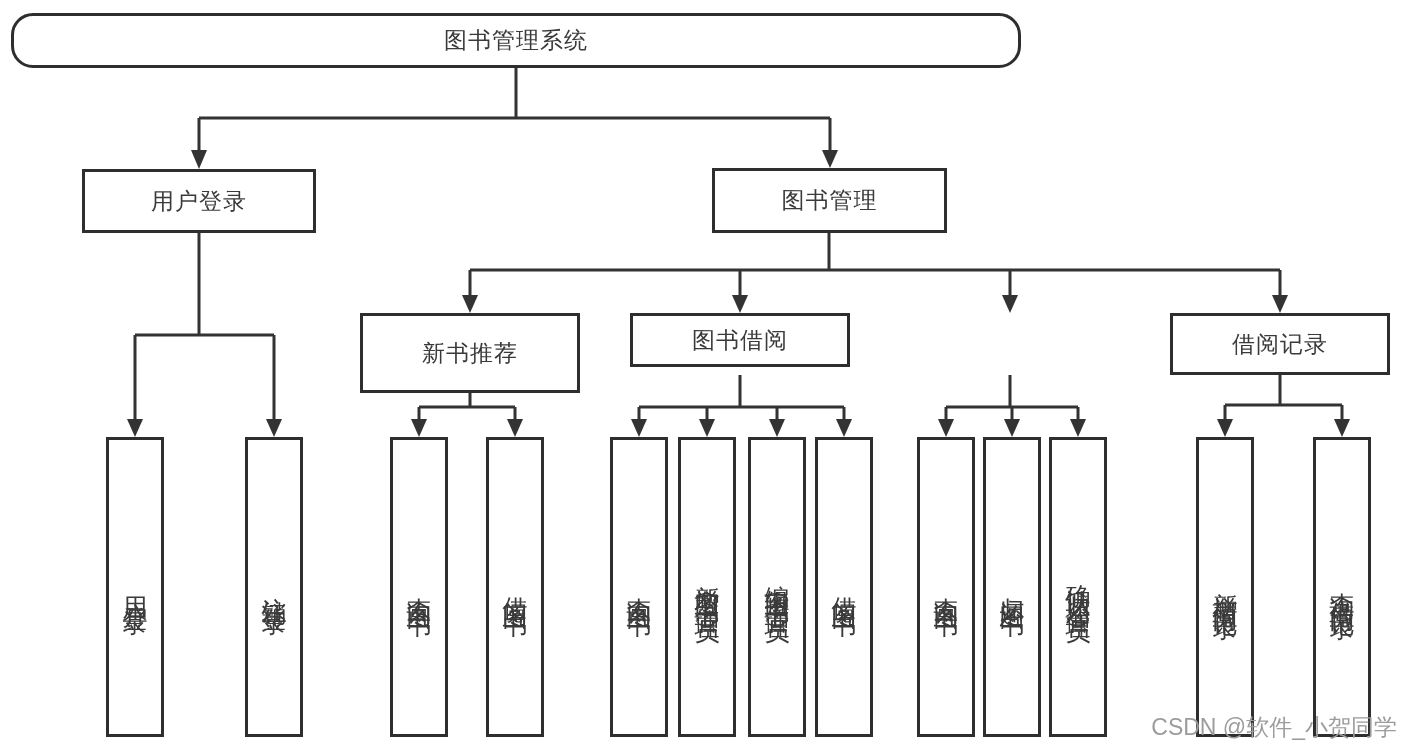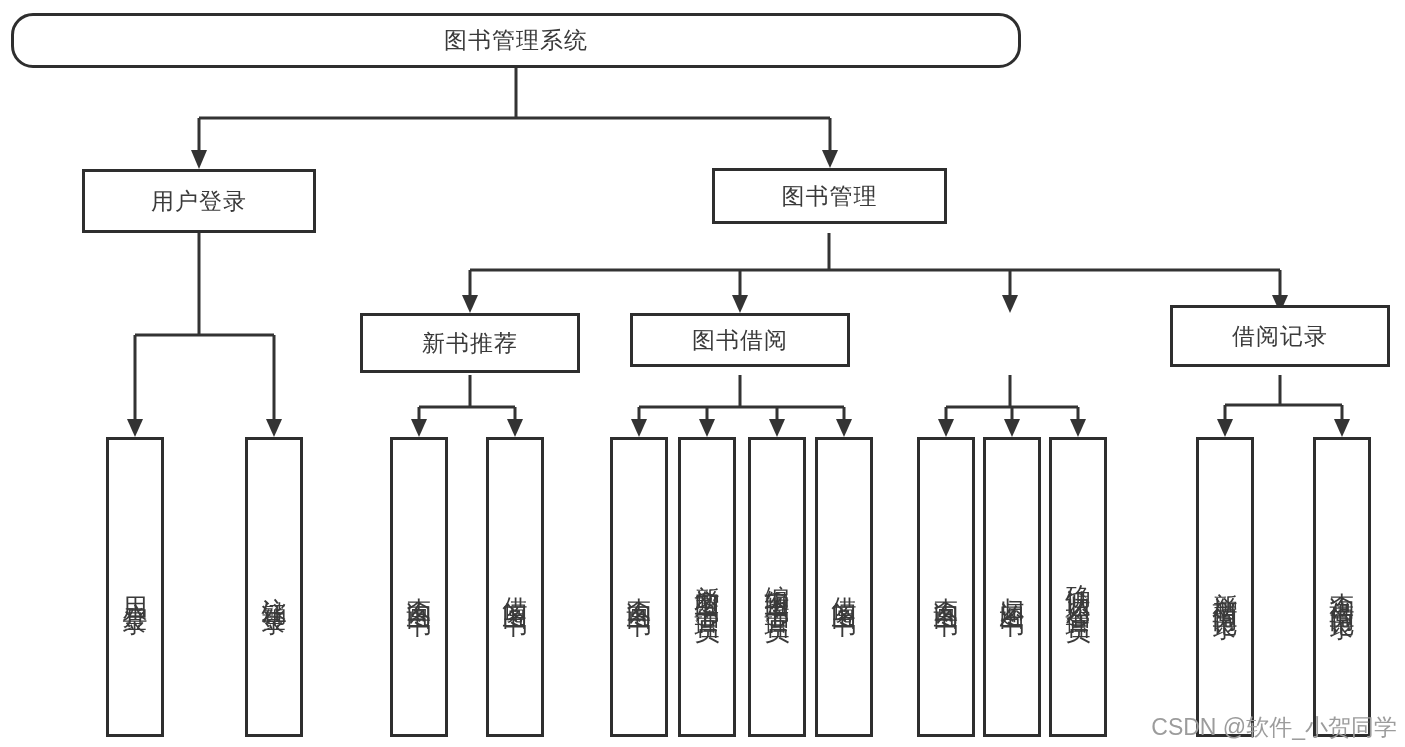--- a/index.html
+++ b/index.html
@@ -38,25 +38,25 @@
   .vbox span {
     writing-mode: vertical-rl;
     text-orientation: mixed;
     font-size: 25px;
     letter-spacing: 5px;
     line-height: 1;
   }
   
   .n-root  { left: 11px;  top: 13px;  width: 1010px; height: 55px; border-radius: 22px; }
   .n-login { left: 82px;  top: 169px; width: 234px;  height: 64px; }
-  .n-mgmt  { left: 712px; top: 168px; width: 235px;  height: 56px; font-family: Liberation Serif, serif; }
-  .n-g1 { left: 360px;  top: 313px; width: 220px; height: 60px; }
+  .n-mgmt  { left: 712px; top: 168px; width: 235px;  height: 65px; font-family: Liberation Serif, serif; }
+  .n-g1 { left: 360px;  top: 313px; width: 220px; height: 80px; }
   .n-g2 { left: 630px;  top: 313px; width: 220px; height: 54px; }
   .n-g3 { left: 900px;  top: 313px; width: 220px; height: 62px; }
-  .n-g4 { left: 1170px; top: 305px; width: 220px; height: 62px; }
+  .n-g4 { left: 1170px; top: 313px; width: 220px; height: 62px; }
   
   .vbox { top: 437px; width: 58px; height: 300px; }
   .n-a1 { left: 106px; }
   .n-a2 { left: 245px; }
   .n-b1 { left: 390px; }
   .n-b2 { left: 486px; }
   .n-c1 { left: 610px; }
   .n-c2 { left: 678px; }
   .n-c3 { left: 748px; }
   .n-c4 { left: 815px; }

